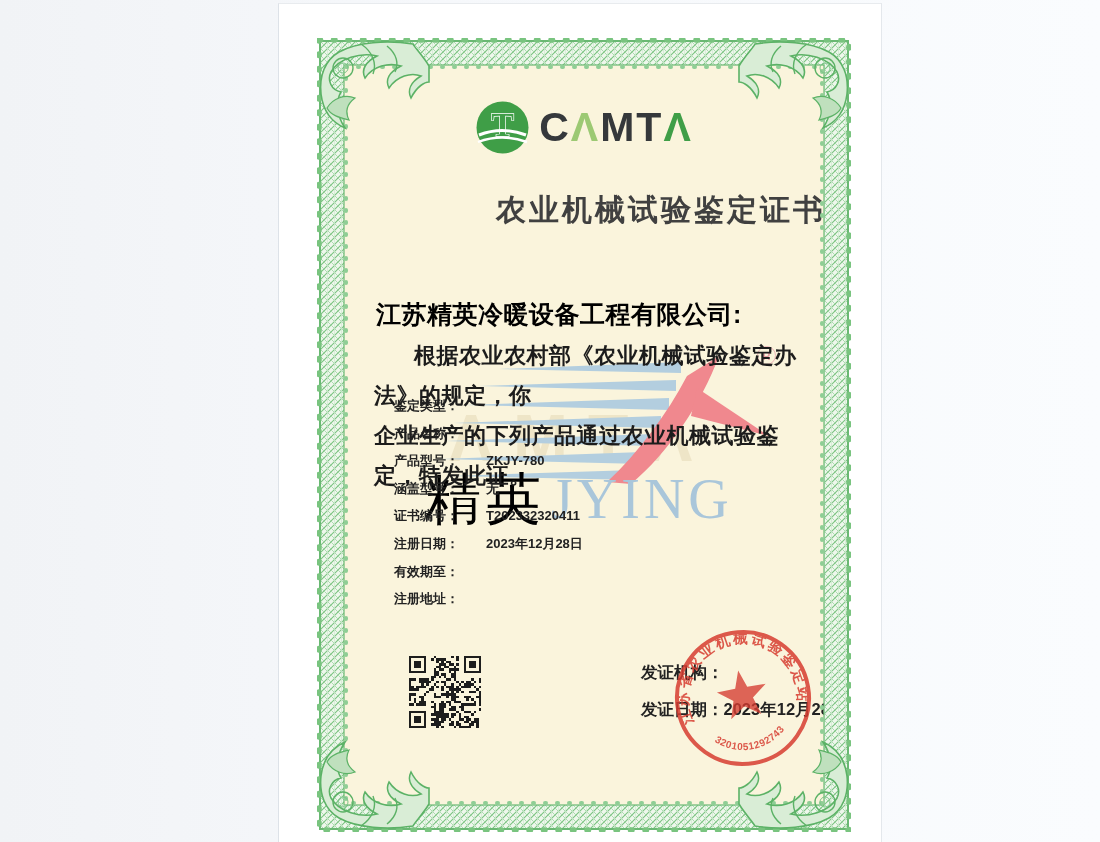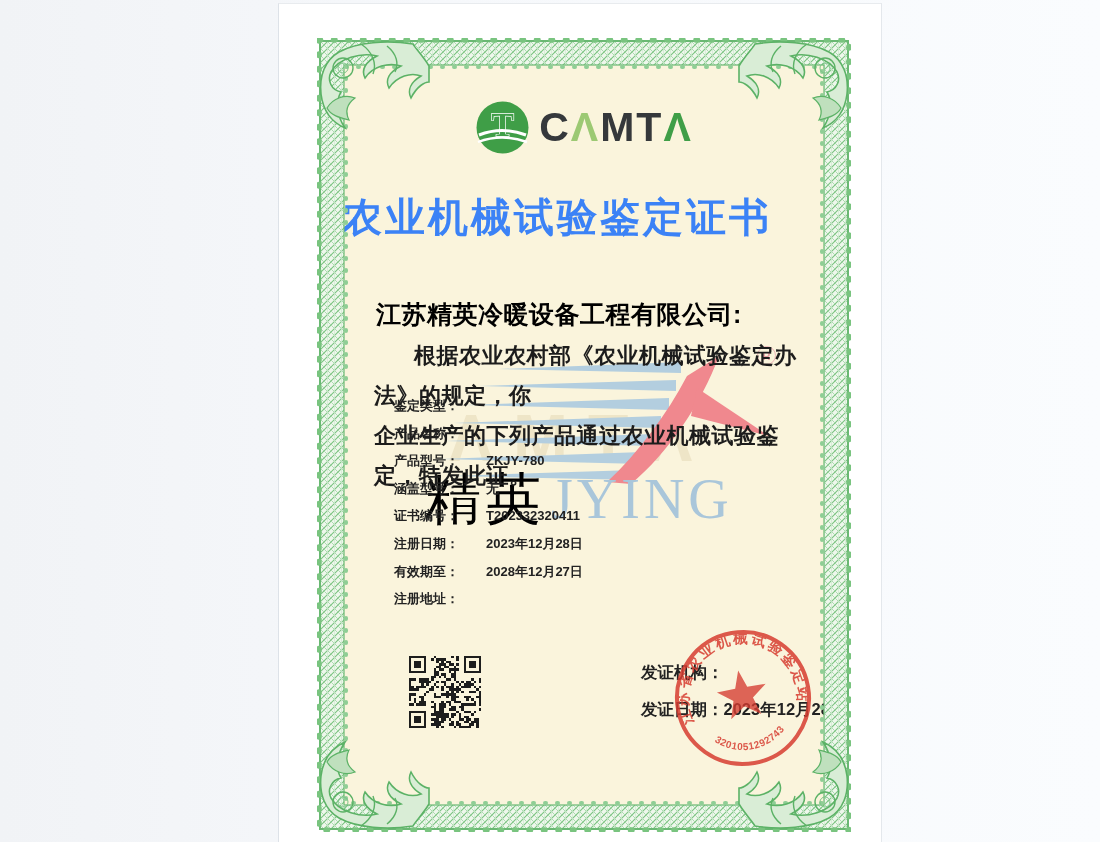--- a/index.html
+++ b/index.html
@@ -24,23 +24,23 @@
   .layer-content{position:absolute;inset:0;z-index:2;}
   .layer-seal{position:absolute;inset:0;z-index:5;}
 
   
   .logo-row{position:absolute;left:63px;top:96px;width:484px;display:flex;justify-content:center;align-items:center;gap:9px;}
   .brand-text{font-size:41px;font-weight:bold;letter-spacing:2px;color:#35383b;line-height:1;}
   .brand-text .a1{color:#9cc973;}
   .brand-text .a2{color:#3f9e47;}
 
   .cert-title{
-    position:absolute;left:63px;top:186px;width:484px;text-align:left;
+    position:absolute;left:63px;top:186px;width:484px;text-align:right;
     font-family:"Liberation Serif","DejaVu Serif",serif;
-    font-size:40px;font-weight:bold;letter-spacing:3px;color:#3b82f6;
+    font-size:30px;font-weight:bold;letter-spacing:3px;color:#404040;
   }
 
   .company{position:absolute;left:97px;top:294px;font-size:25px;font-weight:bold;color:#000000;letter-spacing:0.5px;}
 
   .body-par{position:absolute;left:95px;top:332px;width:428px;font-size:22px;font-weight:600;color:#1c1c1c;line-height:40px;letter-spacing:0.5px;}
   .body-par .l1{text-indent:40px;}
 
   .fields{position:absolute;left:115px;top:392px;width:420px;}
   .field-row{display:flex;margin-bottom:8.6px;font-size:13px;font-weight:600;color:#222;line-height:19px;}
   .field-label{width:92px;flex:none;}
@@ -159,21 +159,20 @@
       <div class="field-row">
         <span class="field-label">证书编号：</span>
         <span class="field-value">T202332320411</span>
       </div>
       <div class="field-row">
         <span class="field-label">注册日期：</span>
         <span class="field-value">2023年12月28日</span>
       </div>
       <div class="field-row">
         <span class="field-label">有效期至：</span>
-        <span class="field-value">2028年12月27日</span>
       </div>
       <div class="field-row">
         <span class="field-label">注册地址：</span>
       </div>
     </div>
 
     <svg class="qr" viewBox="0 0 29 29" shape-rendering="crispEdges">
       <g id="qr-g">
           <path d="M10,0h1v1h-1zM17,0h1v1h-1zM19,0h1v1h-1zM9,1h1v1h-1zM11,1h1v1h-1zM12,1h1v1h-1zM13,1h1v1h-1zM14,1h1v1h-1zM19,1h1v1h-1zM11,2h1v1h-1zM13,2h1v1h-1zM15,2h1v1h-1zM16,2h1v1h-1zM12,3h1v1h-1zM13,3h1v1h-1zM14,3h1v1h-1zM16,3h1v1h-1zM17,3h1v1h-1zM19,3h1v1h-1zM11,4h1v1h-1zM12,4h1v1h-1zM14,4h1v1h-1zM15,4h1v1h-1zM18,4h1v1h-1zM10,5h1v1h-1zM12,5h1v1h-1zM13,5h1v1h-1zM16,5h1v1h-1zM17,5h1v1h-1zM18,5h1v1h-1zM19,5h1v1h-1zM10,6h1v1h-1zM11,6h1v1h-1zM16,6h1v1h-1zM18,6h1v1h-1zM10,7h1v1h-1zM11,7h1v1h-1zM13,7h1v1h-1zM14,7h1v1h-1zM17,7h1v1h-1zM18,7h1v1h-1zM9,8h1v1h-1zM10,8h1v1h-1zM12,8h1v1h-1zM14,8h1v1h-1zM17,8h1v1h-1zM18,8h1v1h-1zM0,9h1v1h-1zM1,9h1v1h-1zM2,9h1v1h-1zM4,9h1v1h-1zM5,9h1v1h-1zM6,9h1v1h-1zM7,9h1v1h-1zM9,9h1v1h-1zM15,9h1v1h-1zM16,9h1v1h-1zM18,9h1v1h-1zM25,9h1v1h-1zM28,9h1v1h-1zM0,10h1v1h-1zM4,10h1v1h-1zM5,10h1v1h-1zM6,10h1v1h-1zM7,10h1v1h-1zM8,10h1v1h-1zM11,10h1v1h-1zM13,10h1v1h-1zM14,10h1v1h-1zM19,10h1v1h-1zM21,10h1v1h-1zM23,10h1v1h-1zM24,10h1v1h-1zM26,10h1v1h-1zM28,10h1v1h-1zM0,11h1v1h-1zM5,11h1v1h-1zM7,11h1v1h-1zM10,11h1v1h-1zM14,11h1v1h-1zM17,11h1v1h-1zM20,11h1v1h-1zM22,11h1v1h-1zM23,11h1v1h-1zM24,11h1v1h-1zM25,11h1v1h-1zM0,12h1v1h-1zM1,12h1v1h-1zM3,12h1v1h-1zM4,12h1v1h-1zM5,12h1v1h-1zM6,12h1v1h-1zM9,12h1v1h-1zM11,12h1v1h-1zM13,12h1v1h-1zM15,12h1v1h-1zM16,12h1v1h-1zM17,12h1v1h-1zM19,12h1v1h-1zM21,12h1v1h-1zM22,12h1v1h-1zM23,12h1v1h-1zM24,12h1v1h-1zM26,12h1v1h-1zM28,12h1v1h-1zM0,13h1v1h-1zM1,13h1v1h-1zM2,13h1v1h-1zM3,13h1v1h-1zM8,13h1v1h-1zM9,13h1v1h-1zM13,13h1v1h-1zM16,13h1v1h-1zM17,13h1v1h-1zM18,13h1v1h-1zM19,13h1v1h-1zM20,13h1v1h-1zM27,13h1v1h-1zM7,14h1v1h-1zM15,14h1v1h-1zM17,14h1v1h-1zM19,14h1v1h-1zM21,14h1v1h-1zM24,14h1v1h-1zM25,14h1v1h-1zM26,14h1v1h-1zM28,14h1v1h-1zM0,15h1v1h-1zM1,15h1v1h-1zM2,15h1v1h-1zM6,15h1v1h-1zM10,15h1v1h-1zM13,15h1v1h-1zM14,15h1v1h-1zM15,15h1v1h-1zM16,15h1v1h-1zM17,15h1v1h-1zM18,15h1v1h-1zM28,15h1v1h-1zM0,16h1v1h-1zM4,16h1v1h-1zM5,16h1v1h-1zM10,16h1v1h-1zM11,16h1v1h-1zM12,16h1v1h-1zM15,16h1v1h-1zM17,16h1v1h-1zM18,16h1v1h-1zM19,16h1v1h-1zM22,16h1v1h-1zM23,16h1v1h-1zM24,16h1v1h-1zM27,16h1v1h-1zM28,16h1v1h-1zM0,17h1v1h-1zM2,17h1v1h-1zM5,17h1v1h-1zM17,17h1v1h-1zM18,17h1v1h-1zM23,17h1v1h-1zM25,17h1v1h-1zM28,17h1v1h-1zM2,18h1v1h-1zM4,18h1v1h-1zM5,18h1v1h-1zM6,18h1v1h-1zM9,18h1v1h-1zM13,18h1v1h-1zM15,18h1v1h-1zM16,18h1v1h-1zM18,18h1v1h-1zM19,18h1v1h-1zM20,18h1v1h-1zM26,18h1v1h-1zM28,18h1v1h-1zM0,19h1v1h-1zM1,19h1v1h-1zM3,19h1v1h-1zM4,19h1v1h-1zM5,19h1v1h-1zM6,19h1v1h-1zM10,19h1v1h-1zM12,19h1v1h-1zM13,19h1v1h-1zM14,19h1v1h-1zM16,19h1v1h-1zM21,19h1v1h-1zM22,19h1v1h-1zM23,19h1v1h-1zM24,19h1v1h-1zM25,19h1v1h-1zM26,19h1v1h-1zM28,19h1v1h-1zM9,20h1v1h-1zM10,20h1v1h-1zM12,20h1v1h-1zM13,20h1v1h-1zM14,20h1v1h-1zM17,20h1v1h-1zM18,20h1v1h-1zM20,20h1v1h-1zM21,20h1v1h-1zM10,21h1v1h-1zM12,21h1v1h-1zM13,21h1v1h-1zM16,21h1v1h-1zM17,21h1v1h-1zM18,21h1v1h-1zM21,21h1v1h-1zM28,21h1v1h-1zM10,22h1v1h-1zM11,22h1v1h-1zM12,22h1v1h-1zM13,22h1v1h-1zM19,22h1v1h-1zM22,22h1v1h-1zM23,22h1v1h-1zM24,22h1v1h-1zM26,22h1v1h-1zM9,23h1v1h-1zM10,23h1v1h-1zM11,23h1v1h-1zM12,23h1v1h-1zM13,23h1v1h-1zM14,23h1v1h-1zM15,23h1v1h-1zM17,23h1v1h-1zM18,23h1v1h-1zM20,23h1v1h-1zM25,23h1v1h-1zM11,24h1v1h-1zM12,24h1v1h-1zM13,24h1v1h-1zM14,24h1v1h-1zM15,24h1v1h-1zM17,24h1v1h-1zM20,24h1v1h-1zM22,24h1v1h-1zM23,24h1v1h-1zM9,25h1v1h-1zM10,25h1v1h-1zM11,25h1v1h-1zM13,25h1v1h-1zM14,25h1v1h-1zM16,25h1v1h-1zM20,25h1v1h-1zM21,25h1v1h-1zM23,25h1v1h-1zM24,25h1v1h-1zM26,25h1v1h-1zM27,25h1v1h-1zM10,26h1v1h-1zM11,26h1v1h-1zM12,26h1v1h-1zM13,26h1v1h-1zM17,26h1v1h-1zM19,26h1v1h-1zM22,26h1v1h-1zM23,26h1v1h-1zM25,26h1v1h-1zM26,26h1v1h-1zM27,26h1v1h-1zM9,27h1v1h-1zM10,27h1v1h-1zM11,27h1v1h-1zM12,27h1v1h-1zM16,27h1v1h-1zM17,27h1v1h-1zM19,27h1v1h-1zM20,27h1v1h-1zM24,27h1v1h-1zM25,27h1v1h-1zM27,27h1v1h-1zM11,28h1v1h-1zM13,28h1v1h-1zM18,28h1v1h-1zM20,28h1v1h-1zM21,28h1v1h-1zM22,28h1v1h-1zM23,28h1v1h-1zM24,28h1v1h-1zM27,28h1v1h-1z" fill="#1d1d1d"></path>
           <path d="M0,0h7v7h-7z M1,1h5v5h-5z M2,2h3v3h-3z" fill-rule="evenodd" fill="#1d1d1d"></path>

